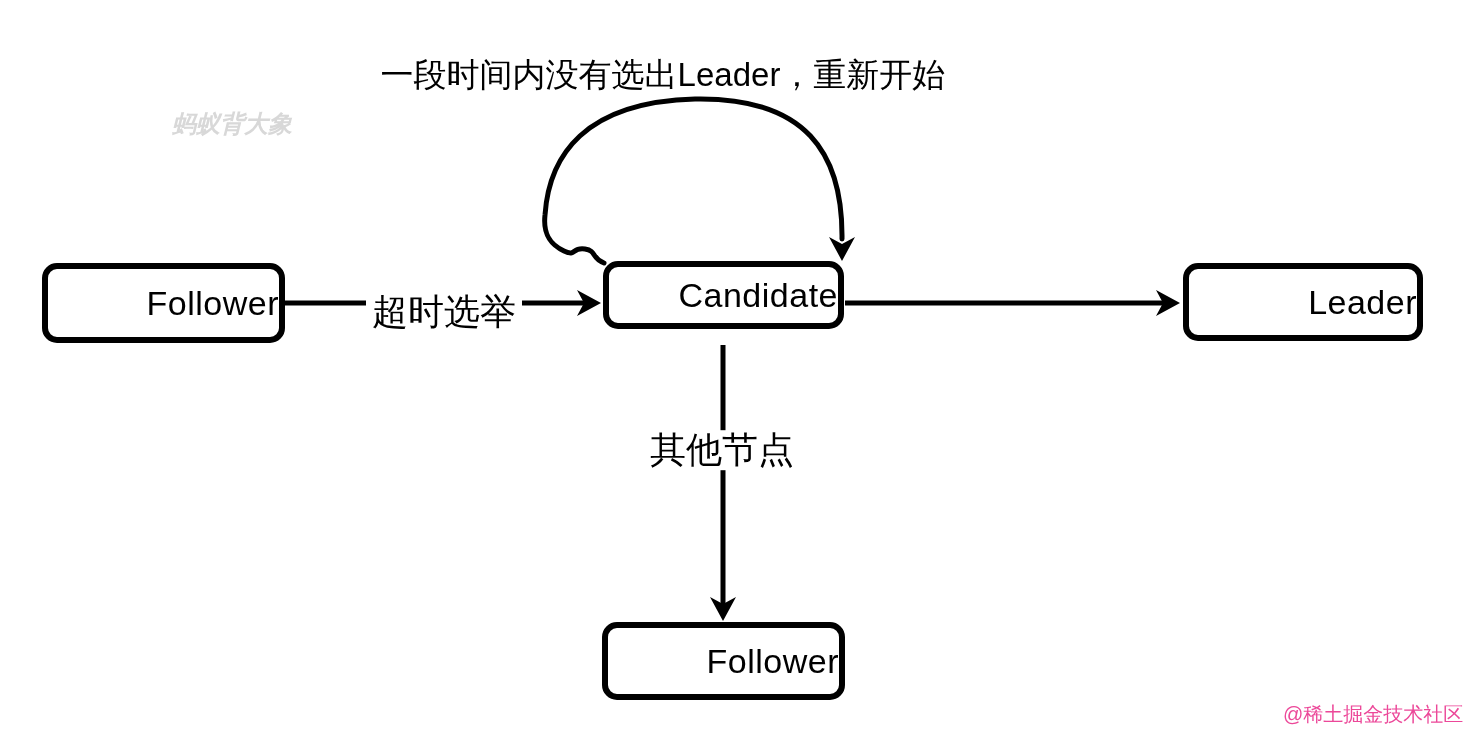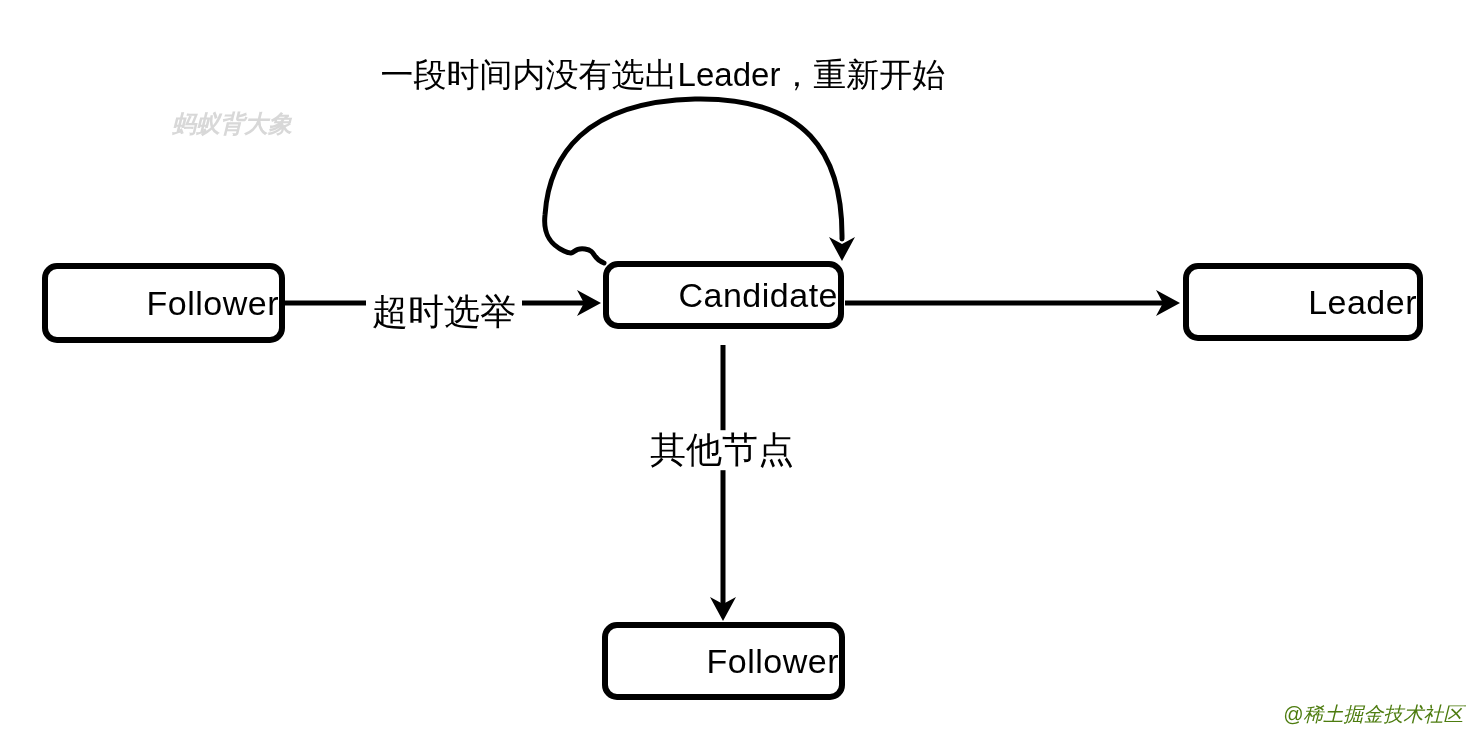--- a/index.html
+++ b/index.html
@@ -66,23 +66,22 @@
     font-weight: bold;
     font-style: italic;
     color: #d8d8d8;
     white-space: nowrap;
   }
   .watermark-bottom {
     position: absolute;
     left: 1283px;
     top: 701px;
     font-size: 20px;
-    color: #4d7c0f;
+    color: #ec4899;
     white-space: nowrap;
-    font-style: italic;
   }
 </style>
 </head>
 <body>
 
 <div class="canvas">
 
   <svg class="edges-svg" viewBox="0 0 1466 746" xmlns="http://www.w3.org/2000/svg">
 
     <line x1="285" y1="303" x2="584" y2="303" stroke="#000" stroke-width="5"></line>

